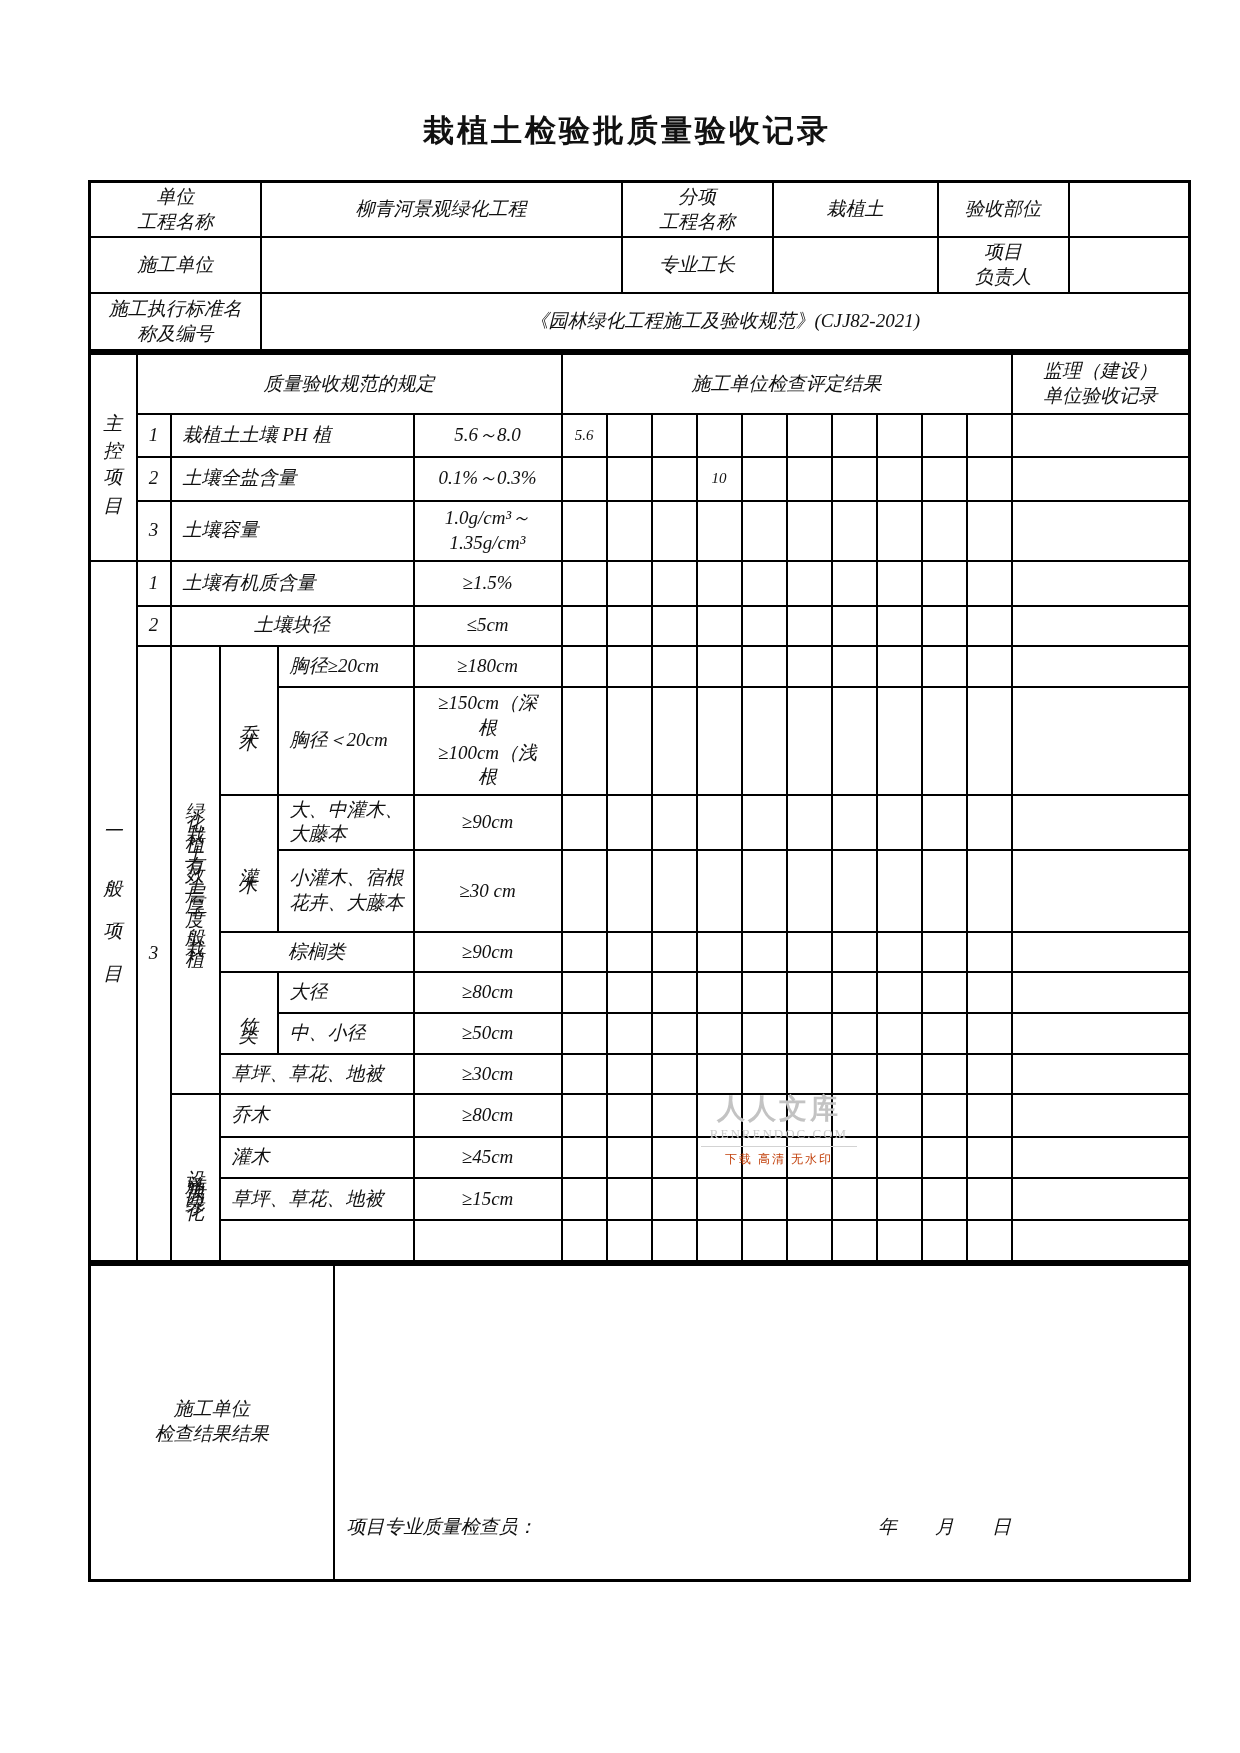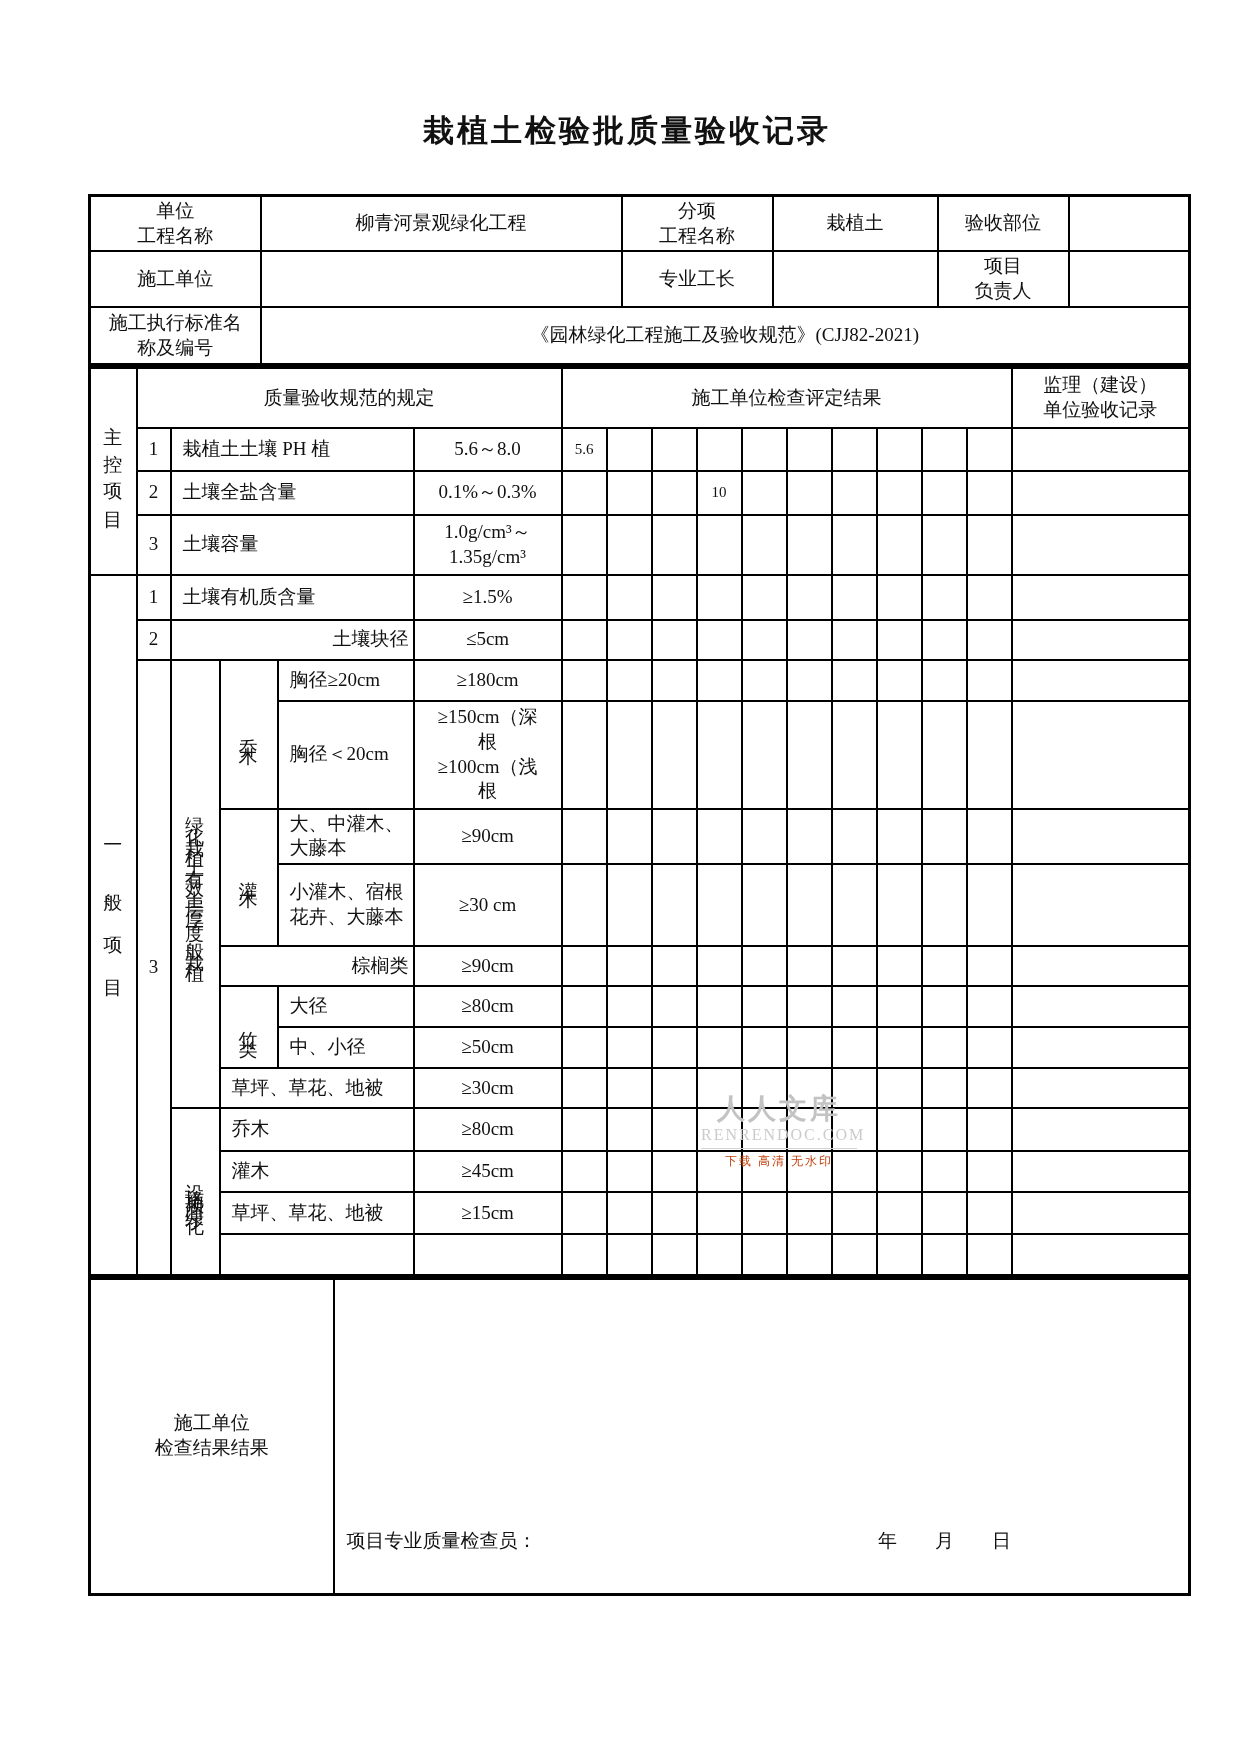--- a/index.html
+++ b/index.html
@@ -11,35 +11,35 @@
     color: #111;
     position: relative;
     overflow: hidden;
   }
   .title {
     position: absolute; left: 7px; top: 110px; width: 1240px;
     text-align: center;
     font-family: "Liberation Sans", "DejaVu Sans", sans-serif;
     font-size: 31px; font-weight: 700; letter-spacing: 3px;
   }
-  .doc { position: absolute; left: 88px; top: 194px; width: 991px; }
+  .doc { position: absolute; left: 88px; top: 180px; width: 991px; font-style: italic; }
   table {
     border-collapse: collapse; table-layout: fixed;
     width: 1100px; border: 3px solid #000;
   }
   td {
     border: 2px solid #000;
     font-size: 19px; line-height: 1.3;
     text-align: center; vertical-align: middle;
     padding: 2px 4px;
     white-space: pre-line;
     overflow: hidden;
   }
   .name, .sub { text-align: left; padding-left: 11px; }
-  .ctr { text-align: right; padding-left: 4px !important; }
+  .ctr { text-align: center; padding-left: 4px !important; }
   .vcell { padding: 0; }
   .vert {
     display: inline-block;
     writing-mode: vertical-rl;
     text-orientation: upright;
     line-height: 1.0;
   }
   .v-master  { letter-spacing: 1.5em; }
   .v-general { letter-spacing: 2.3em; }
   .v-depth   { letter-spacing: 0.55em; }
@@ -47,21 +47,21 @@
   .v-cat     { letter-spacing: 0.45em; }
   .chk { padding: 0; font-size: 15px; }
   .bcontent { vertical-align: bottom; padding: 0; margin-left: 29px; }
   .sigrow { display: flex; align-items: flex-end; padding: 8px 12px 14px 12px; font-size: 19px; }
   .ymd { margin-left: auto; margin-right: 165px; white-space: pre; }
   .wm {
     position: absolute; left: 701px; top: 1094px; width: 156px;
     text-align: center; pointer-events: none; z-index: 5;
   }
   .wm-t { font-size: 28px; font-weight: bold; letter-spacing: 3px; color: #c3c3c3; line-height: 1.1; }
-  .wm-u { font-size: 16px; letter-spacing: 2px; color: #cbcbcb; margin-top: 1px; }
+  .wm-u { font-size: 13px; letter-spacing: 2px; color: #cbcbcb; margin-top: 1px; }
   .wm-d { font-size: 12px; letter-spacing: 2px; color: #c2410c; border-top: 1px solid #d3d3d3; margin-top: 4px; padding-top: 4px; }
 </style>
 </head>
 <body>
 
 <div class="title">栽植土检验批质量验收记录</div>
 
 <div class="doc">
 
   <table>

